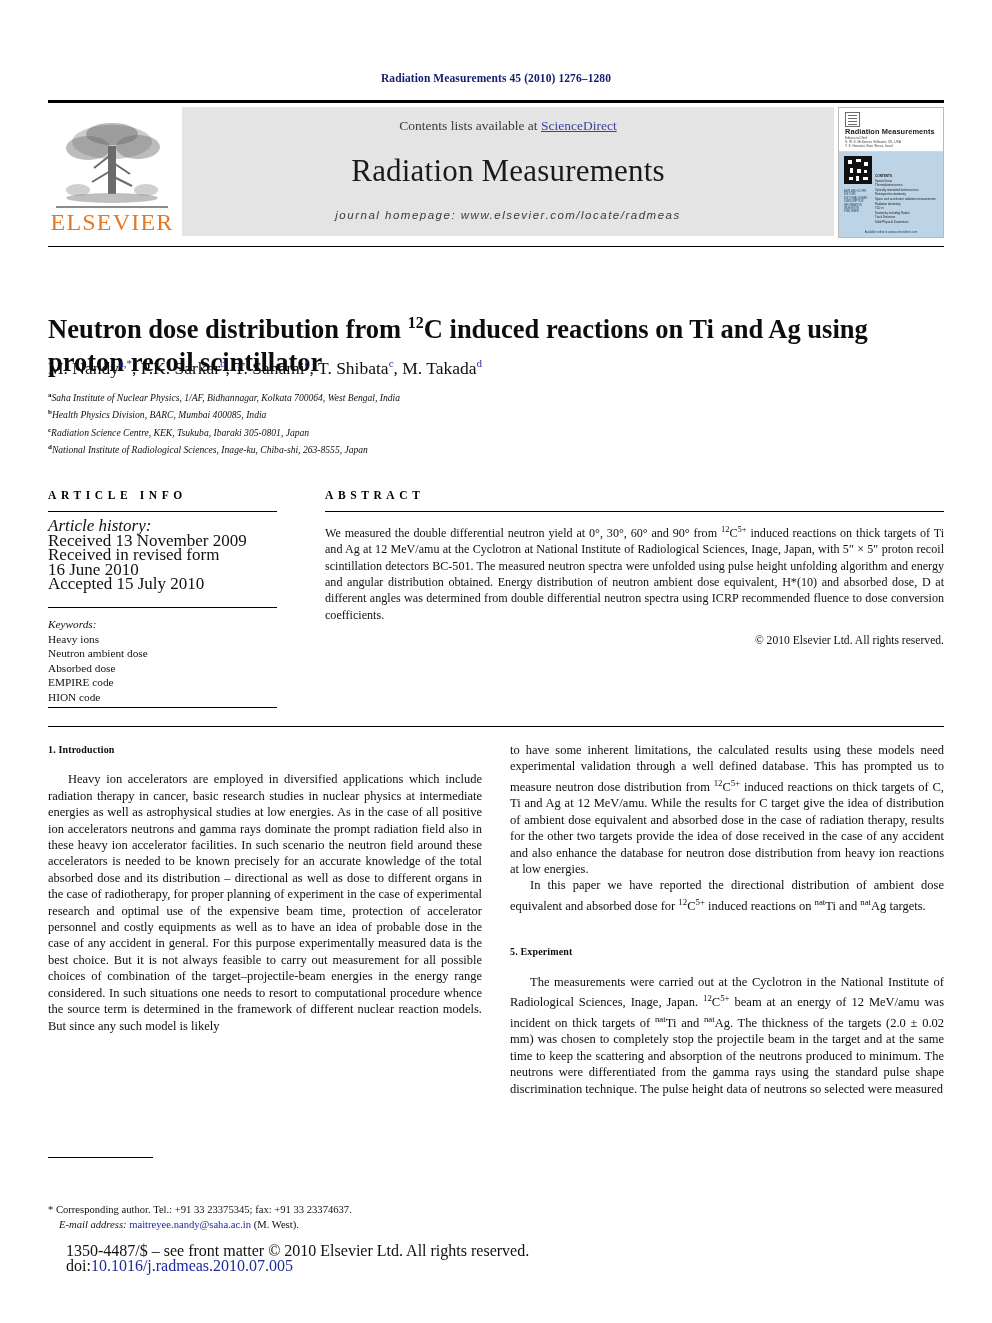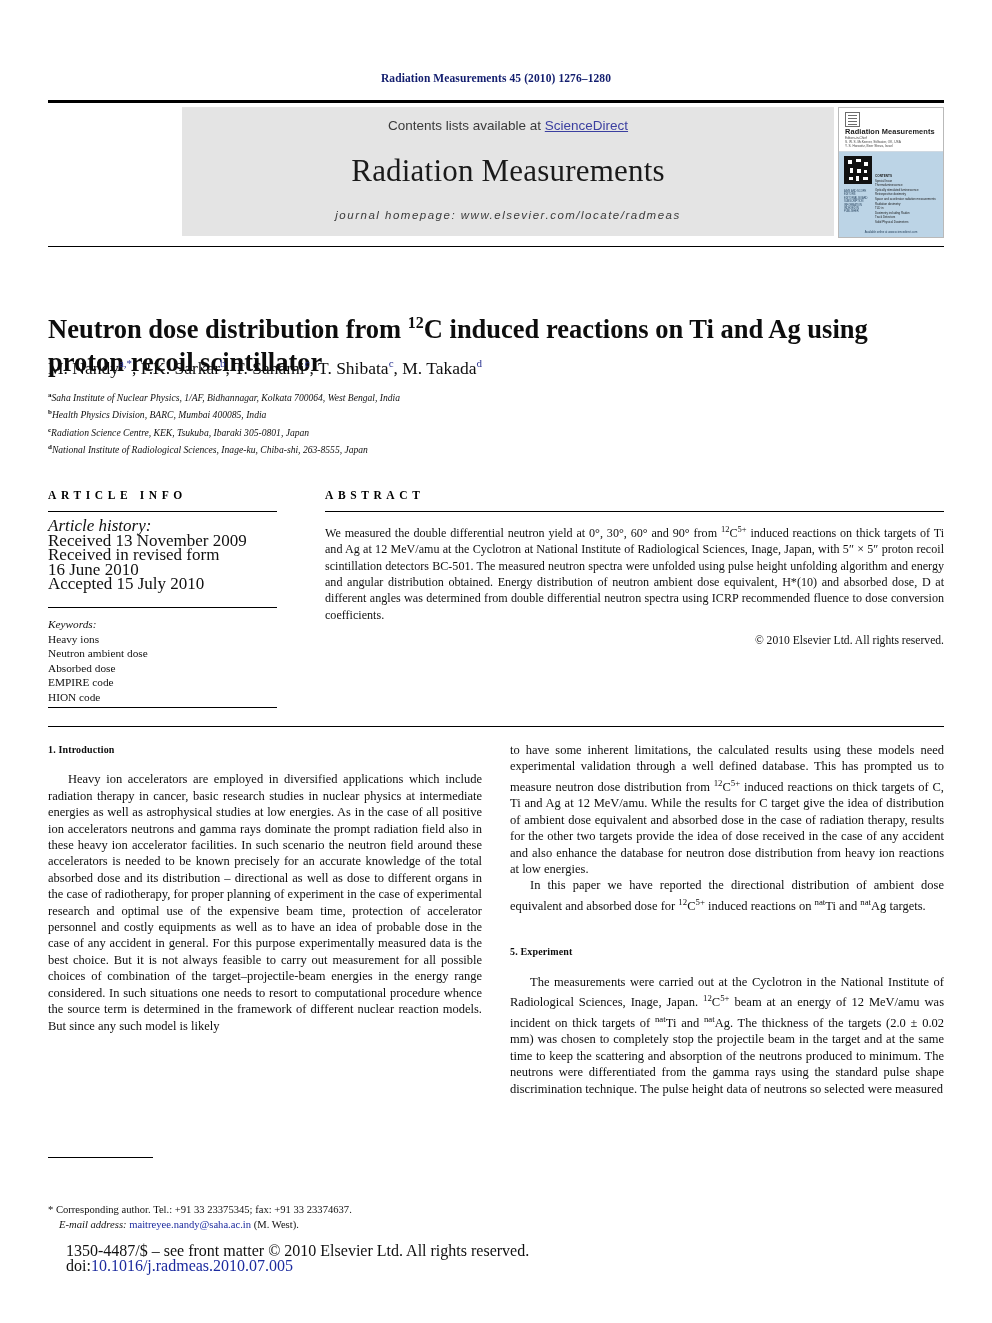--- a/index.html
+++ b/index.html
@@ -78,21 +78,21 @@
     left: 134px; top: 4px;
     right: 110px;
     height: 129px;
     background: #e4e4e4;
   }
   .contents-line {
     position: absolute;
     left: 0; right: 0;
     top: 11px;
     text-align: center;
-    font-family: Liberation Sans, sans-serif;
+    font-family: Liberation Serif, serif;
     font-size: 13.5px;
     color: #3a3a3a;
   }
   .sd-link { color: #3b3fa0; }
   .journal-name {
     position: absolute;
     left: 0; right: 0;
     top: 46px;
     text-align: center;
     font-family: "Liberation Serif", serif;
@@ -391,20 +391,37 @@
 </head>
 <body>
 
 <div class="page">
 
   <div class="running-head">Radiation Measurements 45 (2010) 1276–1280</div>
 
   <div class="masthead">
     <div class="masthead-inner">
 
+      <div class="elsevier-block">
+        <svg class="tree-svg" width="108" height="86" viewBox="0 0 108 86">
+          <g fill="#5a5a5a">
+            <ellipse cx="54" cy="22" rx="40" ry="17" fill="#8d8d8d" opacity="0.45"></ellipse>
+            <ellipse cx="30" cy="28" rx="22" ry="12" fill="#7a7a7a" opacity="0.5"></ellipse>
+            <ellipse cx="80" cy="27" rx="22" ry="12" fill="#7a7a7a" opacity="0.5"></ellipse>
+            <ellipse cx="54" cy="14" rx="26" ry="11" fill="#6d6d6d" opacity="0.5"></ellipse>
+            <path d="M50 26 L50 74 L58 74 L58 26 Z" fill="#6b6b6b"></path>
+            <path d="M54 34 L36 48 M54 42 L72 54 M54 50 L34 62 M54 56 L74 66" stroke="#6b6b6b" stroke-width="2" fill="none"></path>
+            <ellipse cx="54" cy="78" rx="46" ry="5" fill="#8a8a8a" opacity="0.55"></ellipse>
+            <ellipse cx="20" cy="70" rx="12" ry="6" fill="#8a8a8a" opacity="0.4"></ellipse>
+            <ellipse cx="88" cy="70" rx="12" ry="6" fill="#8a8a8a" opacity="0.4"></ellipse>
+          </g>
+        </svg>
+        <div class="elsevier-rule"></div>
+        <div class="elsevier-word">ELSEVIER</div>
+      </div>
 
       <div class="grey-band">
         <div class="contents-line">
           <span>Contents lists available at </span><a class="sd-link" href="#">ScienceDirect</a>
         </div>
         <div class="journal-name">Radiation Measurements</div>
         <div class="homepage-line">journal homepage: www.elsevier.com/locate/radmeas</div>
       </div>
 
       <div class="cover-thumb">

